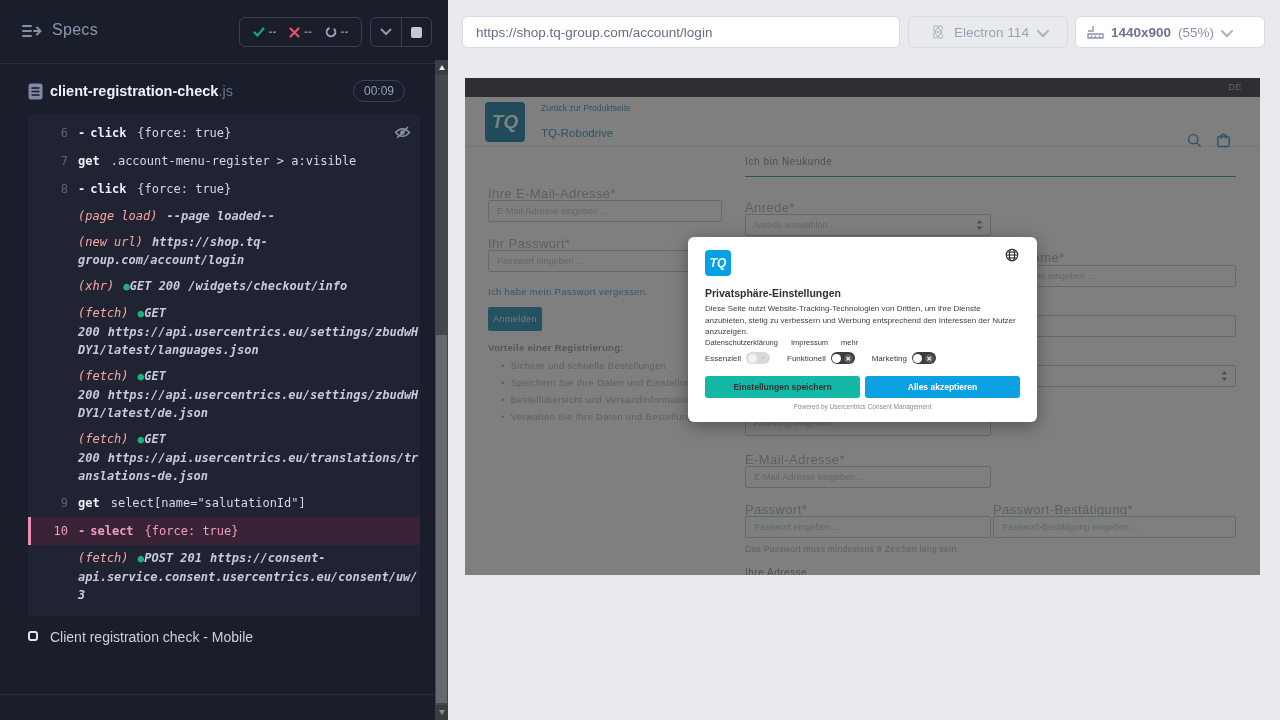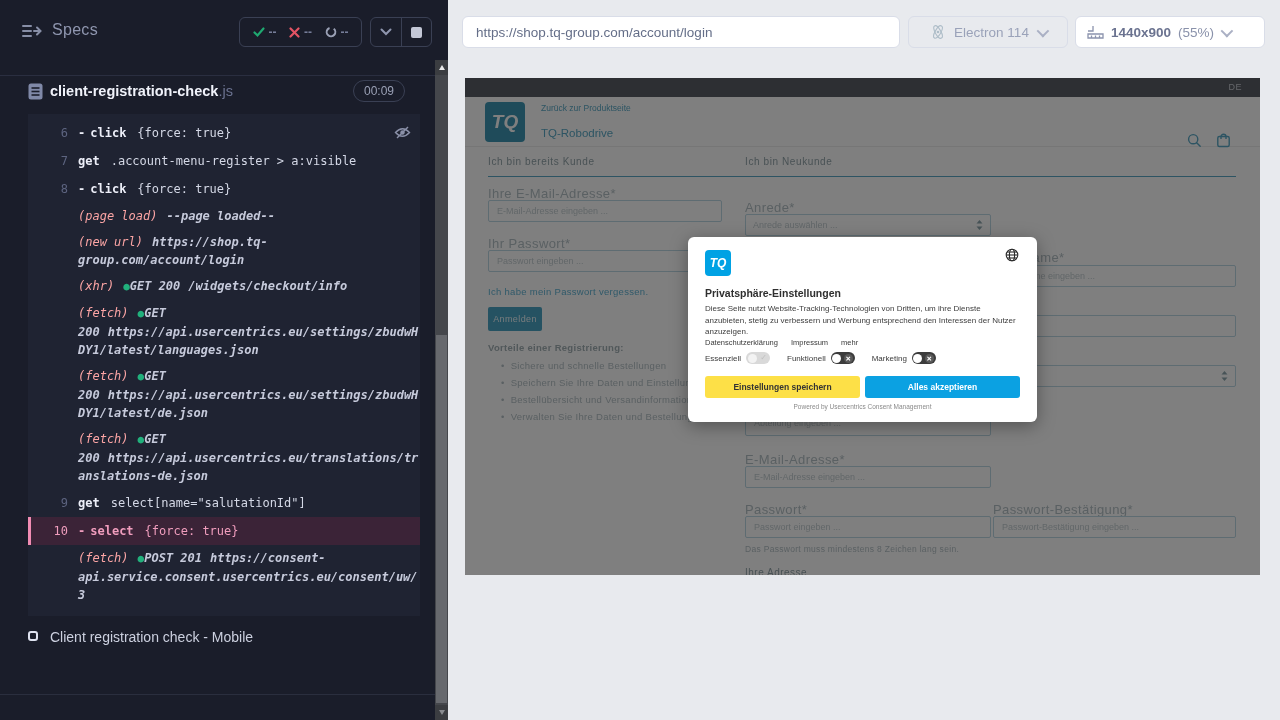--- a/index.html
+++ b/index.html
@@ -1,21 +1,21 @@
 <!DOCTYPE html>
 <html><head>
 <meta charset="utf-8">
 <style>
   * { box-sizing: border-box; margin: 0; padding: 0; }
   html,body { width:1280px; height:720px; overflow:hidden; }
   body { position:relative; background:#e8eaee; font-family:"Liberation Sans",sans-serif; }
 
   
   .sidebar { position:absolute; left:0; top:0; width:448px; height:720px; background:#1a1d2a; }
-  .sb-header { position:absolute; top:0; left:0; width:435px; height:76px; border-bottom:1px solid #2a2e40; }
+  .sb-header { position:absolute; top:0; left:0; width:435px; height:64px; border-bottom:1px solid #2a2e40; }
   .menu-ic { position:absolute; left:22px; top:24px; }
   .sb-title { position:absolute; left:52px; top:21px; font-size:16px; color:#8f96af; letter-spacing:.3px; }
   .stats { position:absolute; left:239px; top:17px; width:123px; height:30px; border:1px solid #3a4054; border-radius:6px;
            display:flex; align-items:center; justify-content:space-evenly; font-size:12px; font-weight:bold; color:#767d99; }
   .stat { display:flex; align-items:center; gap:4px; }
   .controls { position:absolute; left:370px; top:17px; width:62px; height:30px; border:1px solid #3a4054; border-radius:6px; display:flex; }
   .ctrl { flex:1; display:flex; align-items:center; justify-content:center; }
   .ctrl + .ctrl { border-left:1px solid #3a4054; }
   .stop-sq { width:11px; height:11px; background:#c3c7d6; border-radius:2px; }
 
@@ -114,21 +114,21 @@
   .pill { position:relative; width:24px; height:12px; border-radius:7px; }
   .pill.off { background:#3c3c3c; }
   .pill.dis { background:#d9d9d9; }
   .knob { position:absolute; left:1.5px; top:1.5px; width:9px; height:9px; border-radius:50%; background:#fff; }
   .pill.dis .knob { background:#f3f3f3; }
   .xmark { position:absolute; right:2px; top:1.5px; width:9px; height:9px; border-radius:50%; background:#5a5a5a;
            color:#fff; font-size:6.5px; line-height:9px; text-align:center; font-weight:bold; }
   .ckmark { position:absolute; right:3px; top:1px; color:#c0c0c0; font-size:8px; }
   .c-btn { position:absolute; top:139px; width:155px; height:22px; border:none; border-radius:3px; font-size:8.5px;
            font-weight:bold; font-family:"Liberation Sans",sans-serif; }
-  .c-save { left:17px; background:#fde047; color:#333; }
+  .c-save { left:17px; background:#14b8a6; color:#333; }
   .c-accept { left:177px; background:#0ba1e2; color:#fff; }
   .c-powered { position:absolute; left:0; right:0; top:166px; text-align:center; font-size:6.5px; color:#8a8a8a; }
 </style>
 </head>
 <body>
 
 <div class="sidebar">
   <div class="sb-header">
     <svg class="menu-ic" width="20" height="14" viewBox="0 0 20 14">
       <g stroke="#878ea6" stroke-width="2" stroke-linecap="round">
@@ -290,21 +290,20 @@
       <svg class="hdr-ic" style="left:722px;" width="15" height="15" viewBox="0 0 15 15">
           <circle cx="6.2" cy="6.2" r="4.6" fill="none" stroke="#5aa9c6" stroke-width="1.4"></circle>
           <line x1="9.7" y1="9.7" x2="13.2" y2="13.2" stroke="#5aa9c6" stroke-width="1.4" stroke-linecap="round"></line>
         </svg>
       <svg class="hdr-ic" style="left:751px;" width="15" height="15" viewBox="0 0 15 15">
           <rect x="1.8" y="3.5" width="11.4" height="10" rx="1.5" fill="none" stroke="#5aa9c6" stroke-width="1.4"></rect>
           <path d="M5 6 L5 3.8 A2.5 2.5 0 0 1 10 3.8 L10 6" fill="none" stroke="#5aa9c6" stroke-width="1.4"></path>
         </svg>
     </div>
 
-    <div class="col-head" style="left:23px; top:78px; width:258px;">Ich bin bereits Kunde</div>
     <span class="fld-label" style="left:23px; top:108px;">Ihre E-Mail-Adresse*</span>
     <input class="fld-input" style="left: 23px; top: 122px; width: 234px;" placeholder="E-Mail-Adresse eingeben ...">
     <span class="fld-label" style="left:23px; top:158px;">Ihr Passwort*</span>
     <input class="fld-input" style="left: 23px; top: 172px; width: 234px;" placeholder="Passwort eingeben ...">
     <span class="teal-link" style="left:23px; top:208px;">Ich habe mein Passwort vergessen.</span>
     <button class="teal-btn" style="left:23px; top:229px; width:54px; height:24px;">Anmelden</button>
     <span class="benefits-head" style="left:23px; top:264px;">Vorteile einer Registrierung:</span>
     <span class="benefit" style="left:36px; top:282px;">Sichere und schnelle Bestellungen</span>
     <span class="benefit" style="left:36px; top:299px;">Speichern Sie Ihre Daten und Einstellungen</span>
     <span class="benefit" style="left:36px; top:316px;">Bestellübersicht und Versandinformationen</span>

